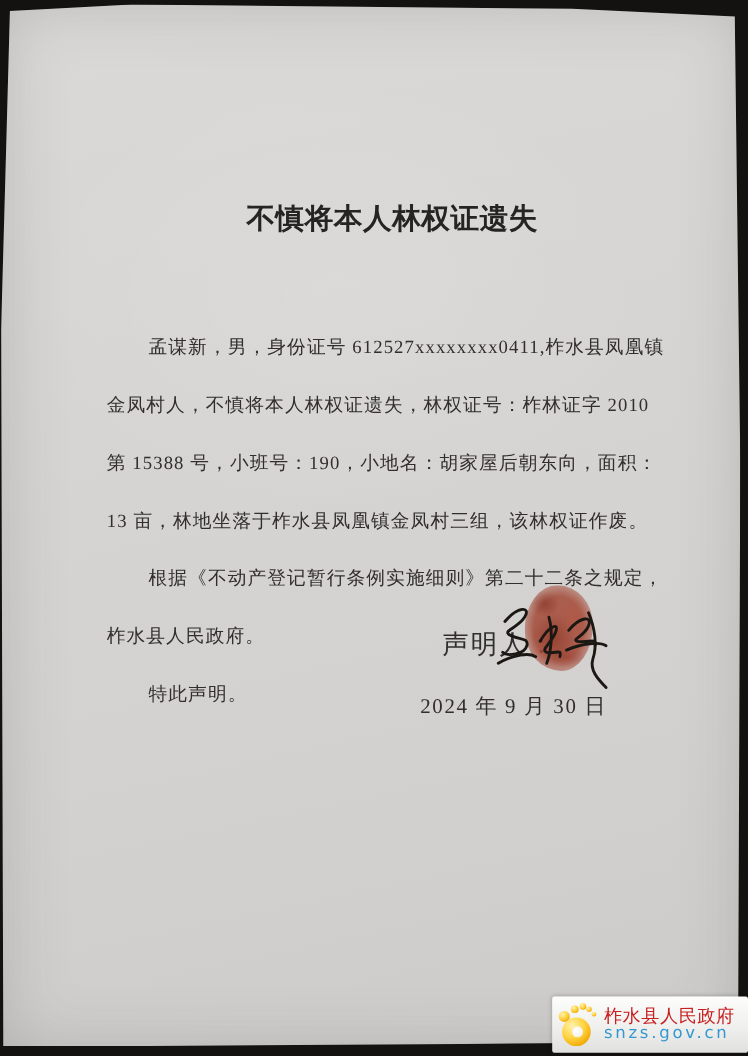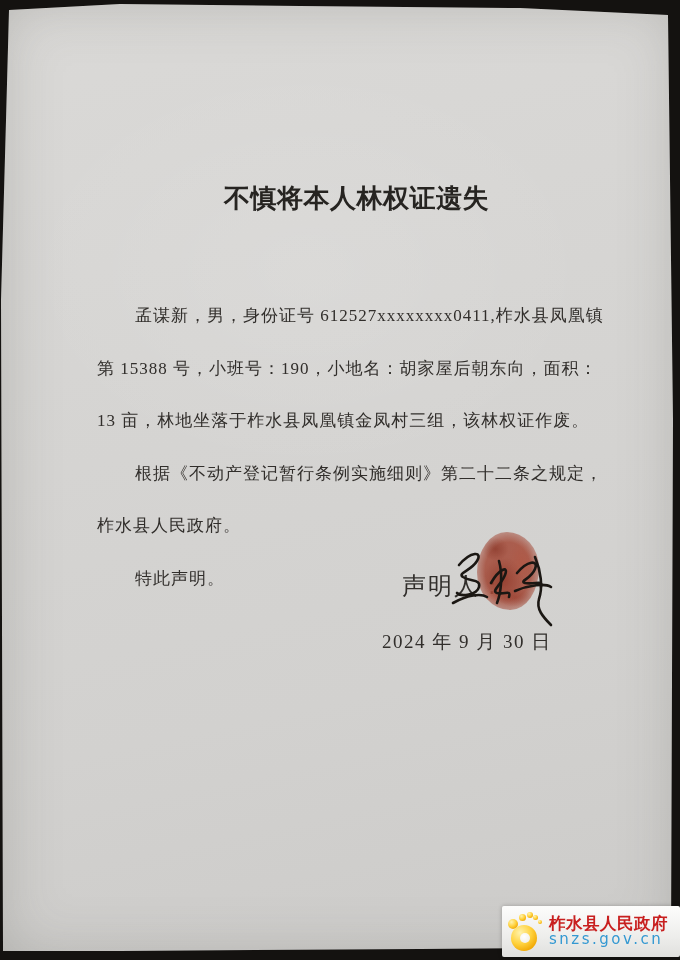--- a/index.html
+++ b/index.html
@@ -66,39 +66,40 @@
   .foot .toe-big{left:1px;top:7px;width:10px;height:10px;}
   .foot .toe1{left:12px;top:2px;width:7px;height:7px;}
   .foot .toe2{left:20px;top:0;width:6px;height:6px;}
   .foot .toe3{left:26px;top:3px;width:5px;height:5px;}
   .foot .toe4{left:31px;top:8px;width:4px;height:4px;}
   .foot .ring{left:4px;top:13px;width:26px;height:26px;}
   .foot .hole{position:absolute;left:13px;top:21px;width:10px;height:10px;border-radius:50%;
     background:radial-gradient(circle at 40% 35%, #ffffff 0%, #f4f2ec 70%, #e8e2d2 100%);}
   .badge-text{margin-left:6px;line-height:1.05;}
   .badge-org{
-    font-size:16.5px;font-weight:700;letter-spacing:.5px;white-space:nowrap;
+    font-size:16.5px;font-weight:400;letter-spacing:.5px;white-space:nowrap;
     font-family:"Liberation Serif","DejaVu Serif",serif;
   }
   .badge-url{
     font-size:15px;font-weight:400;letter-spacing:2.5px;white-space:nowrap;
     font-family:"DejaVu Sans","Liberation Sans",sans-serif;
   }
 </style>
 </head>
 <body>
 
 <div class="stage">
 
   <div class="paper">
 
     <h1 class="title">不慎将本人林权证遗失</h1>
 
     <div class="body-block">
       <div class="line indent">孟谋新，男，身份证号 612527xxxxxxxx0411,柞水县凤凰镇</div>
+      <div class="line">金凤村人，不慎将本人林权证遗失，林权证号：柞林证字 2010</div>
       <div class="line">第 15388 号，小班号：190，小地名：胡家屋后朝东向，面积：</div>
       <div class="line">13 亩，林地坐落于柞水县凤凰镇金凤村三组，该林权证作废。</div>
       <div class="line indent">根据《不动产登记暂行条例实施细则》第二十二条之规定，</div>
       <div class="line">柞水县人民政府。</div>
       <div class="line indent">特此声明。</div>
     </div>
 
     <div class="signer-line">声明人：</div>
 
     <div class="fingerprint"></div>

